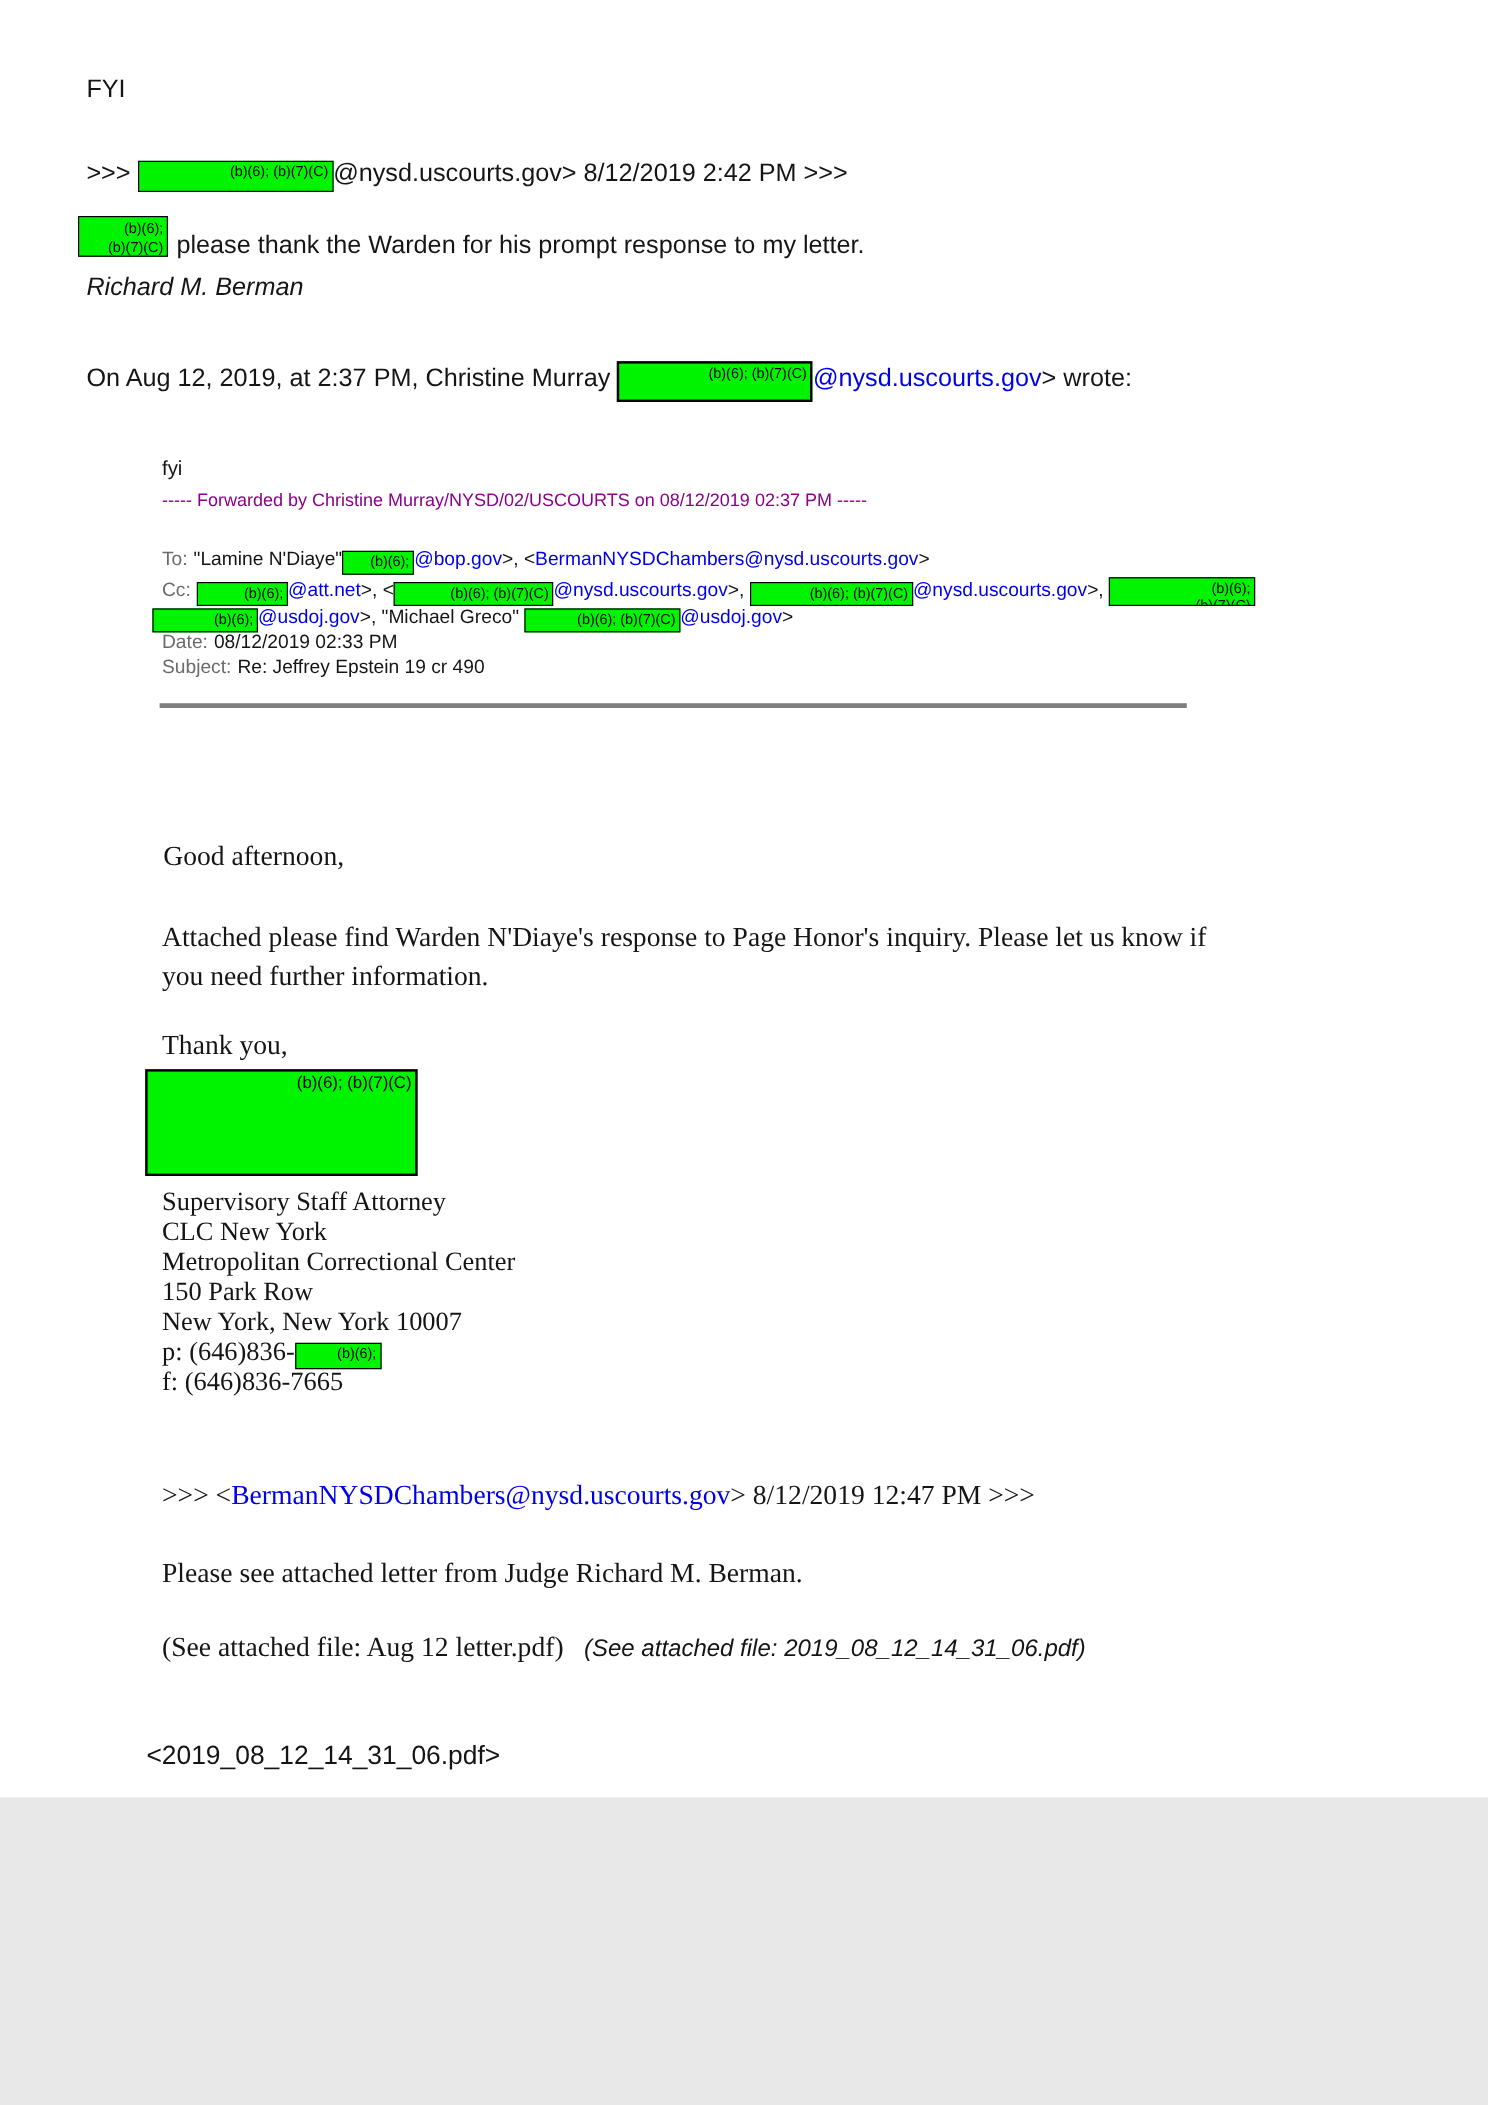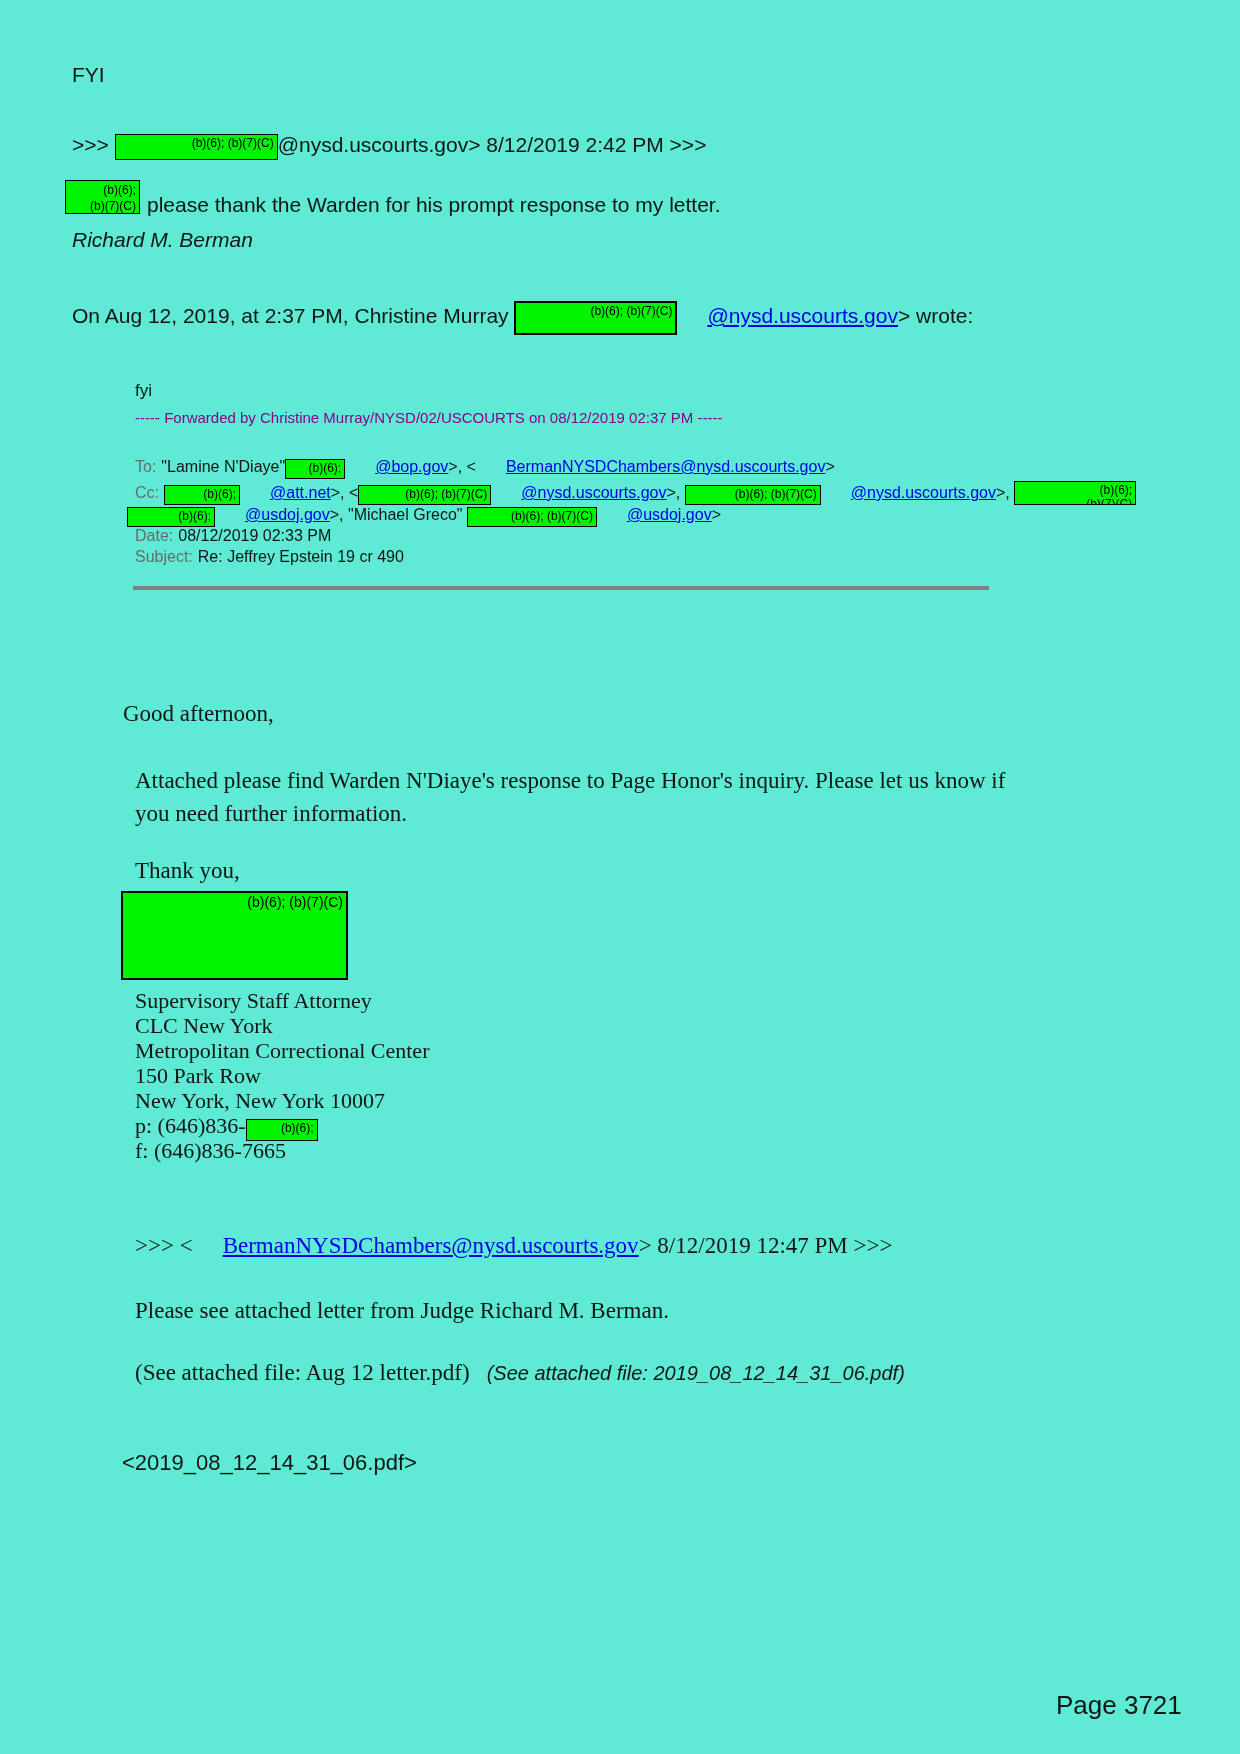--- a/index.html
+++ b/index.html
@@ -1,19 +1,19 @@
 <!DOCTYPE html>
 <html><head>
 <meta charset="utf-8">
 <style>
   * { margin:0; padding:0; box-sizing:border-box; }
   html,body { background:#e8e8e8; }
   .page {
-    position:relative; width:1240px; height:1754px; margin:0 auto;
-    background:#5eead4; overflow:hidden;
+    position:relative; width:1240px; height:1498px; margin:0 auto;
+    background:#ffffff; overflow:hidden;
     font-family:"Liberation Sans", sans-serif; color:#151515;
   }
   .abs { position:absolute; }
 
   
   .toptext { font-size:21px; line-height:26px; white-space:nowrap; }
 
   
   .redact {
     display:inline-block; background:#00f400; border:1px solid #000;
@@ -26,21 +26,21 @@
   .r-gw1    { width:163px; height:26px; position:relative; top:4px; }
   .r-two    { width:75px;  height:34px; line-height:16px; white-space:normal; }
   .r-murray { width:163px; height:34px; border-width:2px; position:relative; top:8px; }
   .r-hdr    { height:20px; position:relative; top:4px; }
   .r-tall   { height:24px; line-height:14px; position:relative; top:4px; white-space:normal; }
   .r-big    { width:227px; height:89px; border-width:2px; font-size:14px; line-height:17px; }
   .r-phone  { width:72px;  height:22px; position:relative; top:3px; }
   .w200{width:200px} .w60{width:60px} .w76{width:76px} .w133{width:133px}
   .w136{width:136px} .w122{width:122px} .w88{width:88px} .w130{width:130px}
 
-  a.doclink { color:#0000e6; text-decoration:underline; cursor:pointer;padding-left:30px; }
+  a.doclink { color:#0000e6; cursor:pointer; }
 
   .gwline2 { display:flex; align-items:center; }
   .gwline2 .bodytext { margin-left:7px; font-size:21px; white-space:nowrap;margin-top:16px; }
 
   
   .fwdnote   { font-size:17px; }
   .fwdbanner { font-size:15px; color:#8c008c; white-space:nowrap; }
   .hdrs { font-size:16px; width:1000px; }
   .hline { min-height:21px; line-height:21px; white-space:nowrap; }
   .hlabel { color:#6b6b6b; margin-right:5px; }
@@ -83,21 +83,21 @@
   <div class="abs hdrs" style="left:135px; top:455px;">
     <div class="hline"><span class="hlabel">To:</span><span>"Lamine N'Diaye"</span><span class="redact r-hdr w60">(b)(6);</span><a class="doclink">@bop.gov</a><span>&gt;, &lt;</span><a class="doclink">BermanNYSDChambers@nysd.uscourts.gov</a><span>&gt;</span></div>
     <div class="hline"><span class="hlabel">Cc:</span><span class="redact r-hdr w76">(b)(6);</span><a class="doclink">@att.net</a><span>&gt;, &lt;</span><span class="redact r-hdr w133">(b)(6); (b)(7)(C)</span><a class="doclink">@nysd.uscourts.gov</a><span>&gt;, </span><span class="redact r-hdr w136">(b)(6); (b)(7)(C)</span><a class="doclink">@nysd.uscourts.gov</a><span>&gt;, </span><span class="redact r-tall w122"><span class="rl">(b)(6);</span><span class="rl">(b)(7)(C)</span></span></div>
     <div class="hline cc2"><span class="redact r-hdr w88">(b)(6);</span><a class="doclink">@usdoj.gov</a><span>&gt;, "Michael Greco" </span><span class="redact r-hdr w130">(b)(6); (b)(7)(C)</span><a class="doclink">@usdoj.gov</a><span>&gt;</span></div>
     <div class="hline"><span class="hlabel">Date:</span><span>08/12/2019 02:33 PM</span></div>
     <div class="hline"><span class="hlabel">Subject:</span><span>Re: Jeffrey Epstein 19 cr 490</span></div>
   </div>
 
   <div class="abs hrbar" style="left:133px; top:586px;"></div>
 
-  <div class="abs serif" style="left:123px; top:701px;">Good afternoon,</div>
+  <div class="abs serif" style="left:136px; top:701px;">Good afternoon,</div>
 
   <div class="abs serif para" style="left:135px; top:764px;">Attached please find Warden N'Diaye's response to Page Honor's inquiry. Please let us know if you need further information.</div>
 
   <div class="abs serif" style="left:135px; top:858px;">Thank you,</div>
 
   <div class="abs redact r-big" style="left:121px; top:891px;">(b)(6); (b)(7)(C)</div>
 
   <div class="abs serif sig" style="left:135px; top:988px;">
     <div>Supervisory Staff Attorney</div>
     <div>CLC New York</div>

